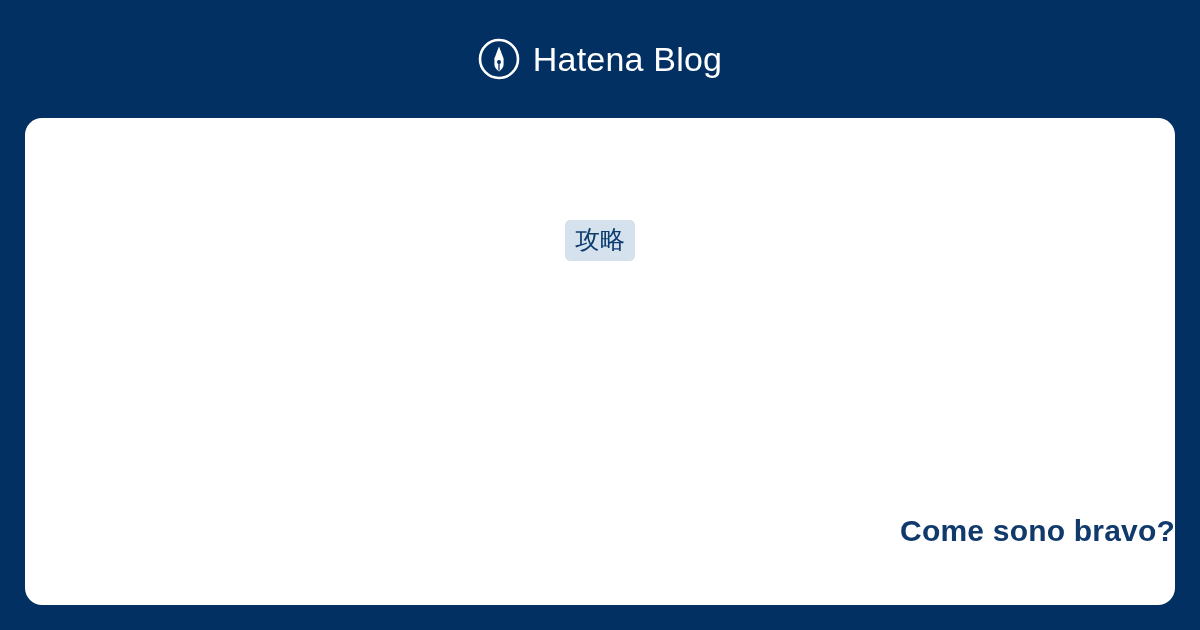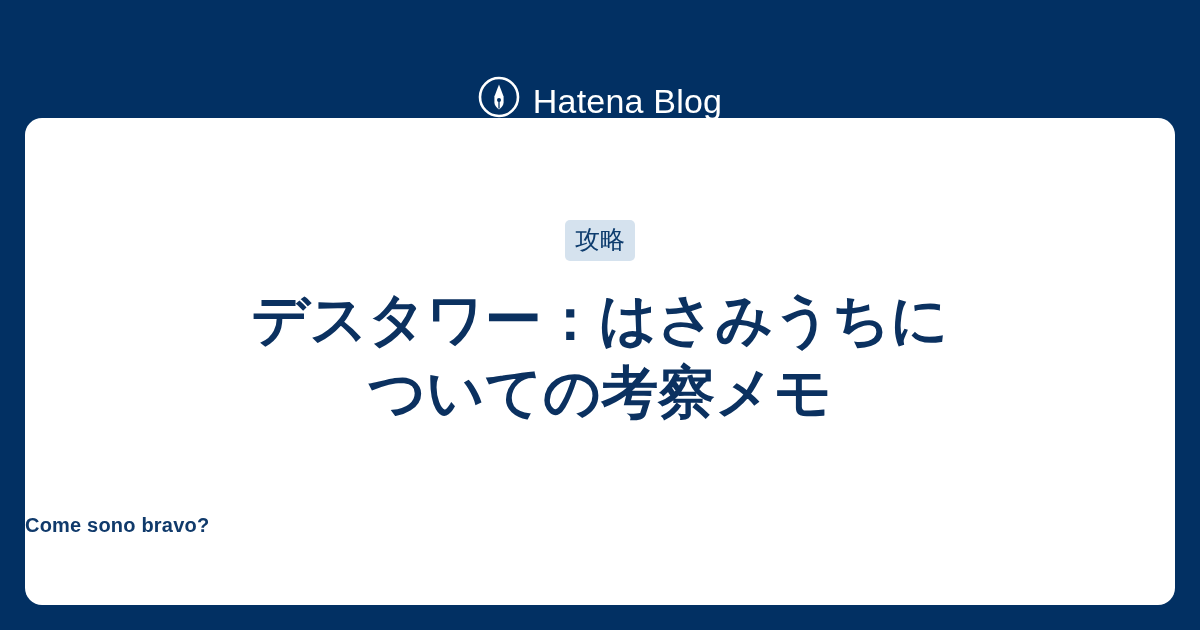--- a/index.html
+++ b/index.html
@@ -24,21 +24,21 @@
   }
 
   
   .brand-bar {
     position: absolute;
     top: 0;
     left: 0;
     width: 1200px;
     height: 118px;
     display: flex;
-    align-items: flex-end;
+    align-items: center;
     justify-content: center;
     gap: 13px;
   }
 
   .brand-logo-icon {
     width: 42px;
     height: 42px;
     flex: 0 0 auto;
     display: block;
   }
@@ -103,23 +103,23 @@
     word-break: break-all;
   }
 
   
   .blog-name {
     position: absolute;
     left: 0;
     right: 0;
     top: 395px;
     color: #103a6b;
-    font-size: 20px;
+    font-size: 30px;
     font-weight: bold;
-    text-align: left;
+    text-align: right;
     line-height: 1.2;
     letter-spacing: 0.2px;
   }
 </style>
 </head>
 <body>
 
 <div class="ogp-root">
 
   <div class="brand-bar">
@@ -131,19 +131,18 @@
     </svg>
     <div class="brand-name">Hatena Blog</div>
   </div>
 
   <div class="card">
 
     <div class="tag-row">
       <span class="tag-chip">攻略</span>
     </div>
 
-    <h1 class="entry-title">デスタワー：はさみうちについての考察メモ</h1>
 
     <div class="blog-name">Come sono bravo?</div>
 
   </div>
 
 </div>
 
 </body></html>

